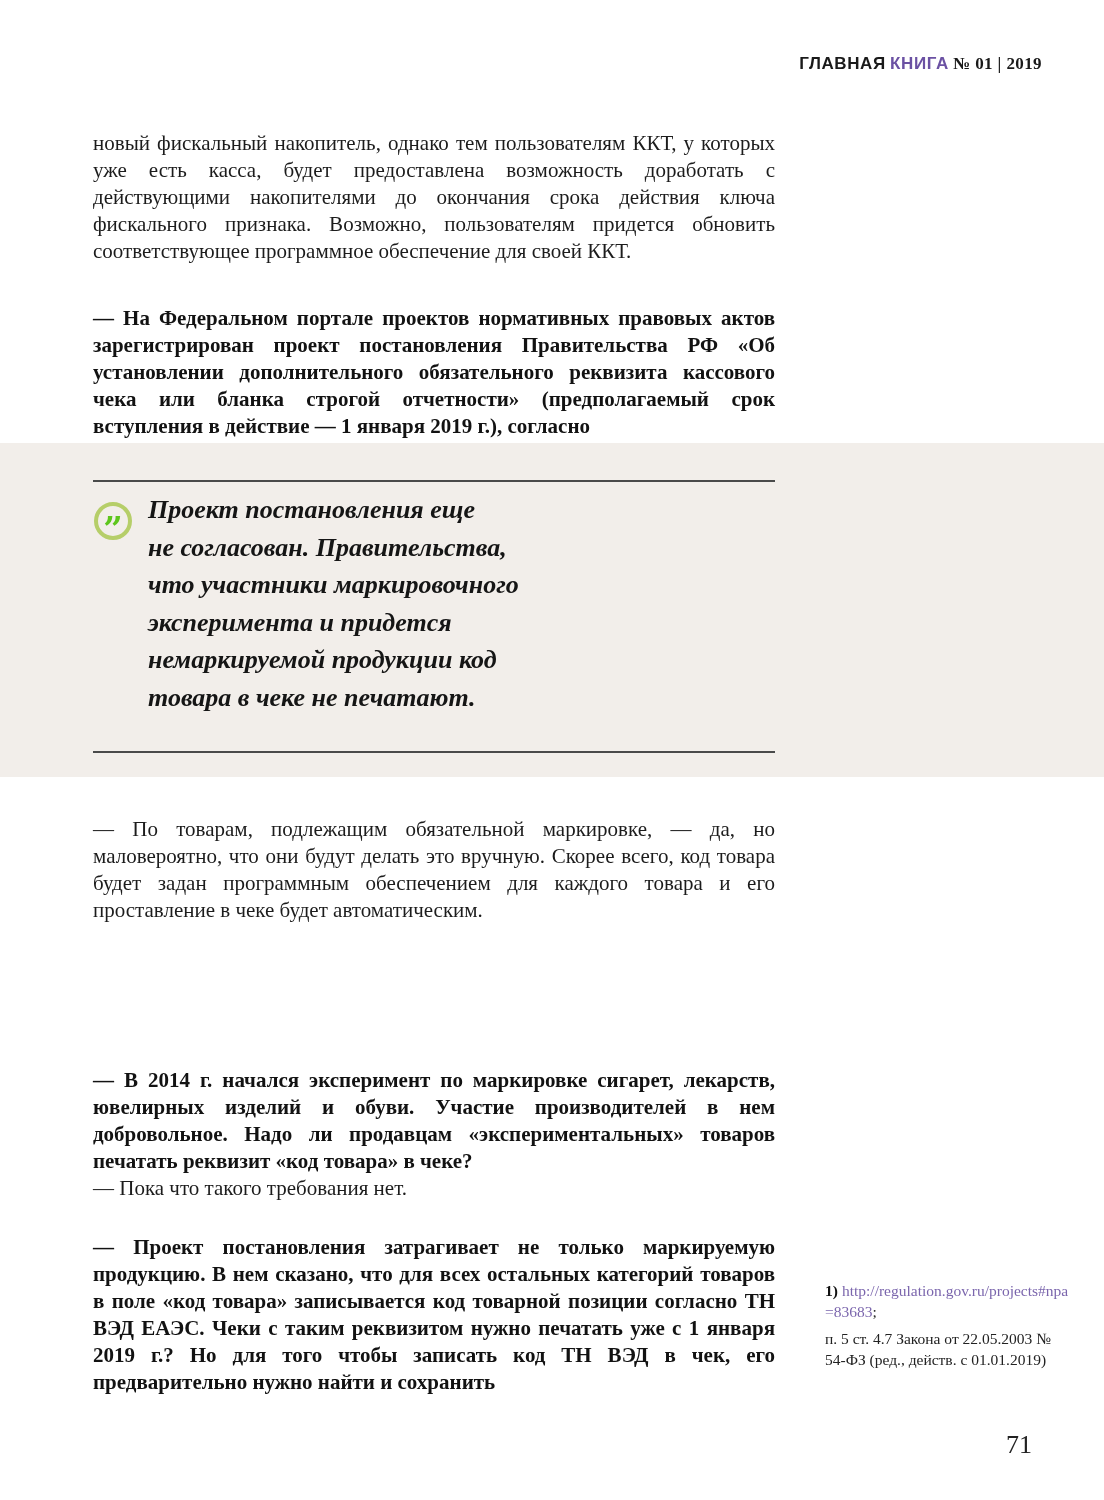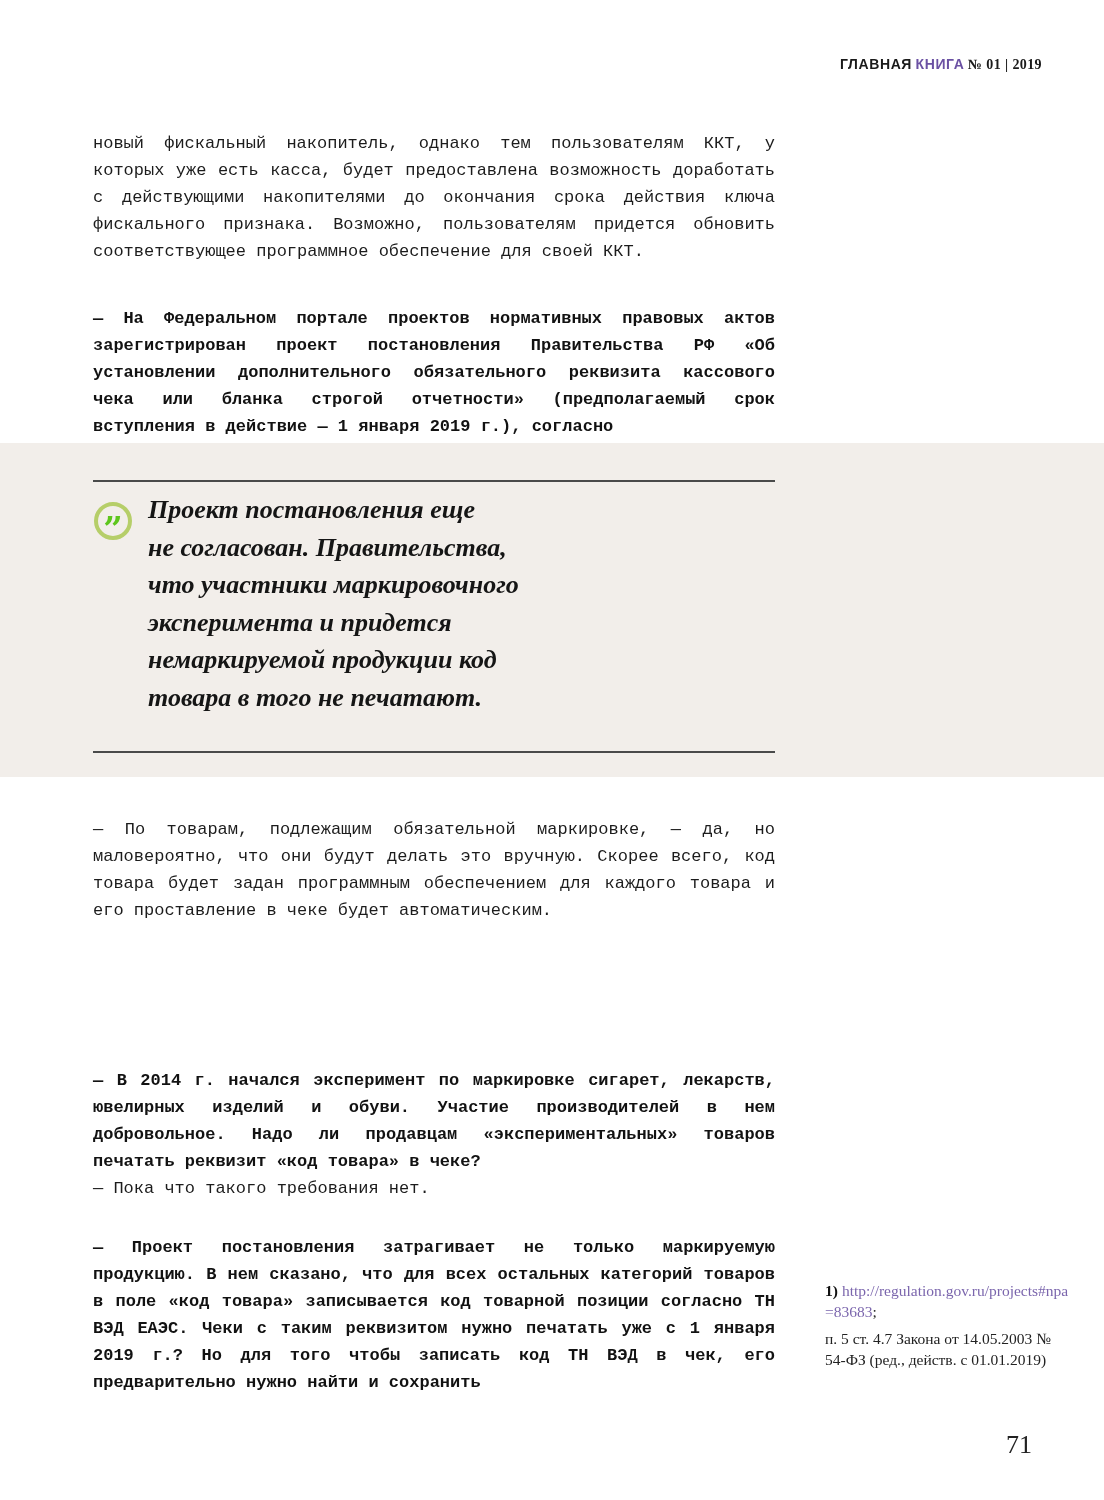--- a/index.html
+++ b/index.html
@@ -10,43 +10,42 @@
     margin:0 auto;
     background:#ffffff;
     overflow:hidden;
     font-family:"Liberation Serif", serif;
     color:#1c1c1c;
   }
 
   
   .header{
     position:absolute; top:53px; right:62px;
-    font-size:14px; line-height:22px;
+    font-size:17px; line-height:22px;
     white-space:nowrap;
   }
   .brand-black{
     font-family:"Liberation Sans", sans-serif;
     font-weight:700; letter-spacing:.6px; color:#1a1a1a;
   }
   .brand-purple{
     font-family:"Liberation Sans", sans-serif;
     font-weight:700; letter-spacing:.6px; color:#6b51a3;
   }
   .issue{
     font-family:"Liberation Serif", serif;
     font-weight:700; color:#1a1a1a; letter-spacing:.4px;
   }
 
   
   .col{position:absolute; left:93px; width:682px;}
   .body-text{
-    font-size:17px; line-height:27px;
+    font-size:21px; line-height:27px;
     text-align:justify;
     margin:0;
-    font-family:Liberation Mono, monospace;
   }
   .body-text.bold{font-weight:700; color:#121212;margin-top:12px;}
   .stack p{margin:0;}
   sup.fn-mark{font-size:60%; line-height:0; vertical-align:super;}
 
   
   .band{
     position:absolute; left:0; top:443px;
     width:1104px; height:334px;
     background:#f2eeea;
@@ -119,38 +118,38 @@
     <div class="rule rule-top"></div>
     <div class="quote-badge">
       <span class="quote-glyph">”</span>
     </div>
     <div class="pullquote">
       <span>Проект постановления еще</span>
       <span>не согласован. Правительства,</span>
       <span>что участники маркировочного</span>
       <span>эксперимента и придется</span>
       <span>немаркируемой продукции код</span>
-      <span>товара в того не печатают.</span>
+      <span>товара в чеке не печатают.</span>
     </div>
     <div class="rule rule-bottom"></div>
   </div>
 
   <div class="col stack" style="top:816px;">
     <p class="body-text">— По товарам, подлежащим обязательной маркировке, — да, но маловероятно, что они будут делать это вручную. Скорее всего, код товара будет задан программным обеспечением для каждого товара и его проставление в чеке будет автоматическим.</p>
   </div>
 
   <div class="col stack" style="top:1055px;">
     <p class="body-text bold">— В 2014 г. начался эксперимент по маркировке сигарет, лекарств, ювелирных изделий и обуви. Участие производителей в нем добровольное. Надо ли продавцам «экспериментальных» товаров печатать реквизит «код товара» в чеке?</p>
     <p class="body-text">— Пока что такого требования нет.</p>
   </div>
 
   <div class="col" style="top:1222px;">
     <p class="body-text bold">— Проект постановления затрагивает не только маркируемую продукцию. В нем сказано, что для всех остальных категорий товаров в поле «код товара» записывается код товарной позиции согласно ТН ВЭД ЕАЭС. Чеки с таким реквизитом нужно печатать уже с 1 января 2019 г.? Но для того чтобы записать код ТН ВЭД в чек, его предварительно нужно найти и сохранить</p>
   </div>
 
   <div class="footnote">
     <p class="fn-ref"><span class="fn-marker">1)</span><span class="fn-link">http://regulation.gov.ru/projects#npa=83683</span><span>;</span></p>
-    <p class="fn-law">п. 5 ст. 4.7 Закона от 14.05.2003 № 54-ФЗ (ред., действ. с 01.01.2019)</p>
+    <p class="fn-law">п. 5 ст. 4.7 Закона от 22.05.2003 № 54-ФЗ (ред., действ. с 01.01.2019)</p>
   </div>
 
   <div class="page-number">71</div>
 
 </div>
 
 </body></html>

